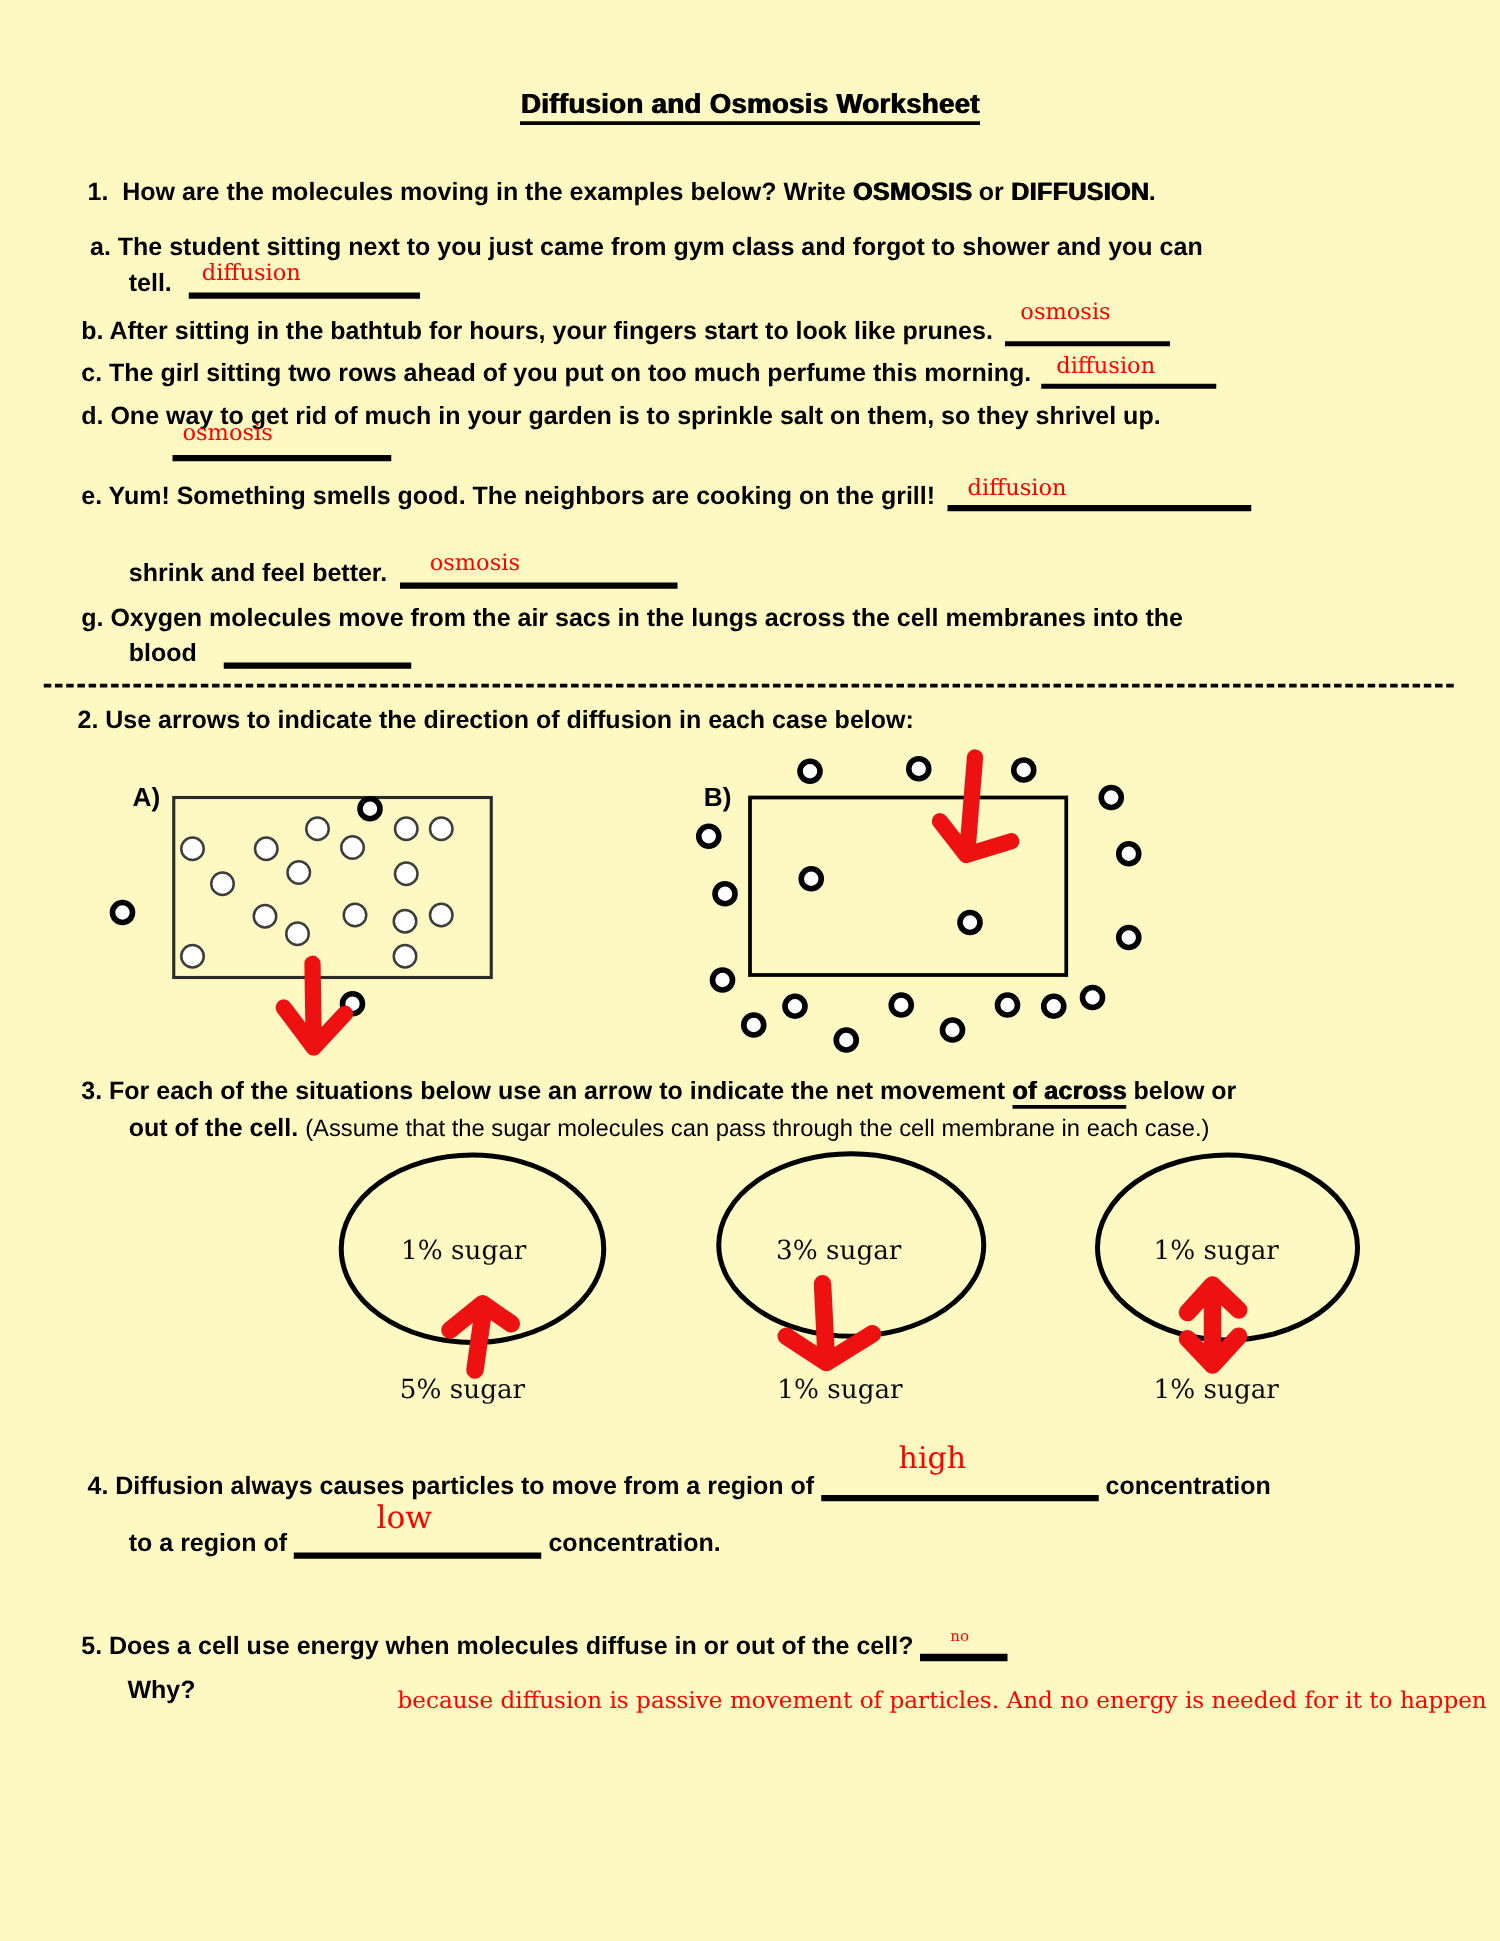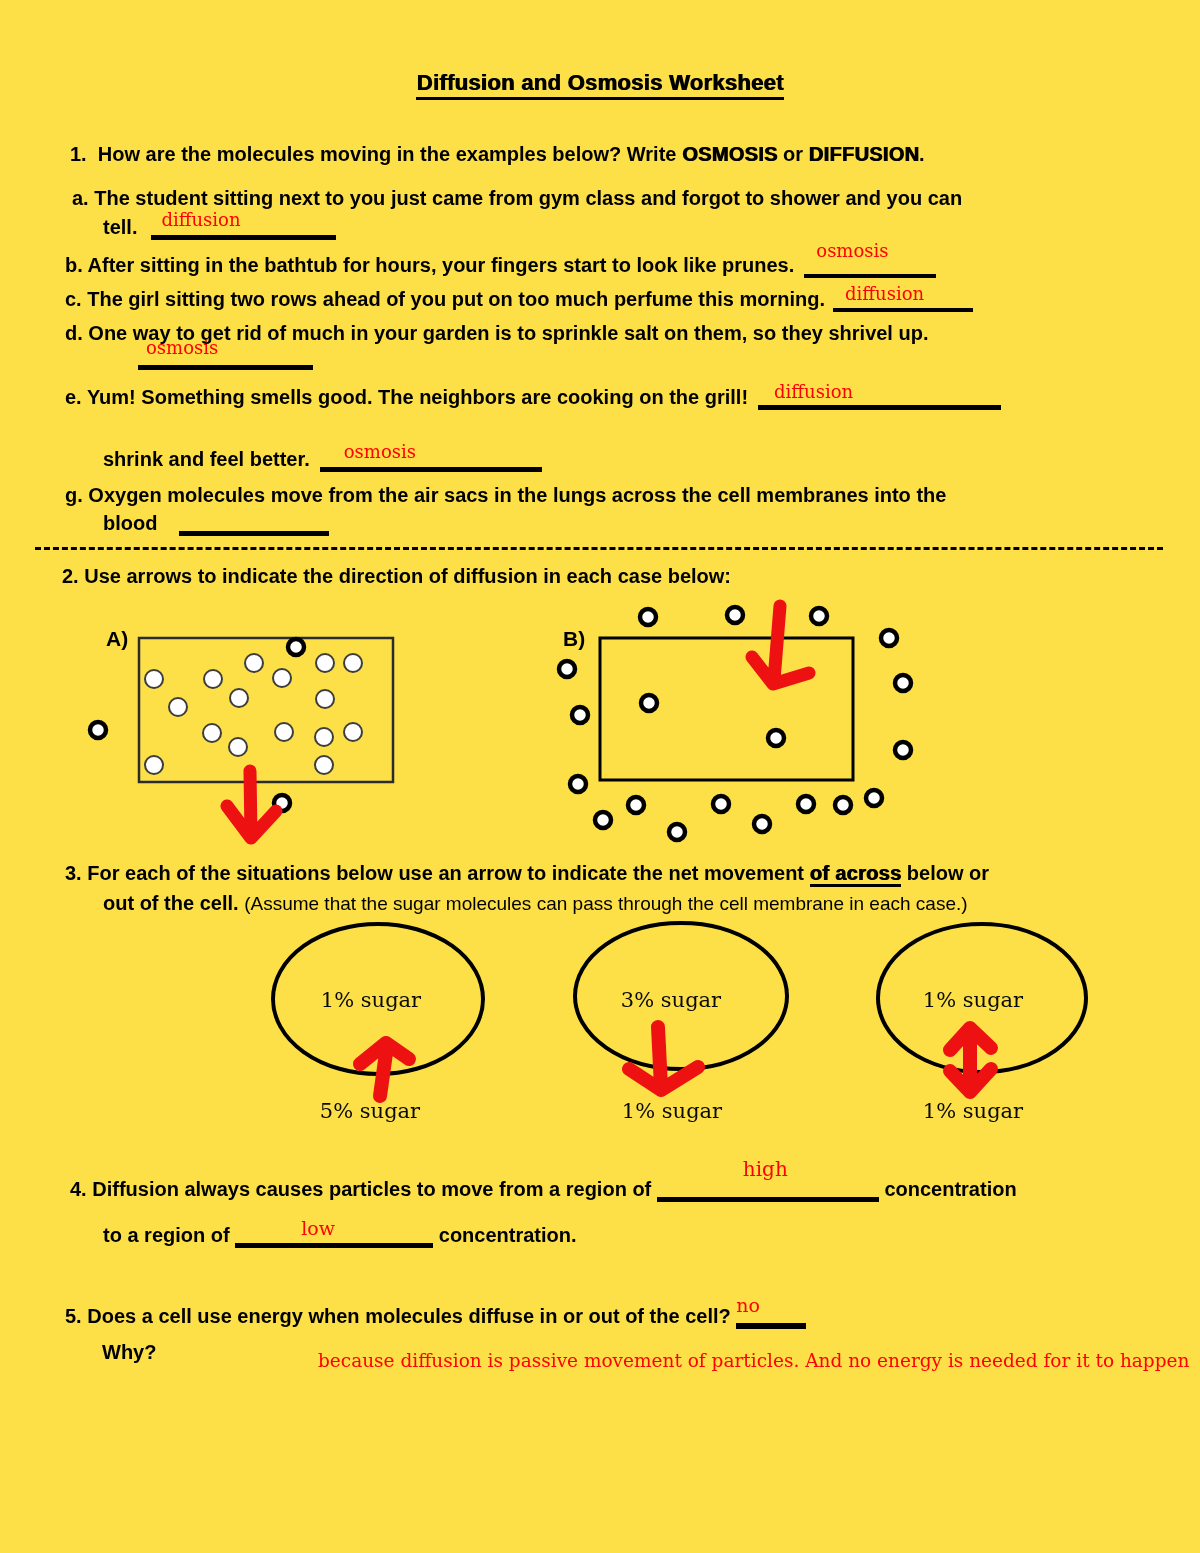--- a/index.html
+++ b/index.html
@@ -1,16 +1,16 @@
 <!DOCTYPE html>
 <html><head>
 <meta charset="utf-8">
 <style>
   html,body{margin:0;padding:0;background:#fff;}
-  #page{position:relative;width:1200px;height:1553px;background:#fde047;overflow:hidden;
+  #page{position:relative;width:1200px;height:1553px;background:#fef9c3;overflow:hidden;
         font-family:"Liberation Sans",sans-serif;color:#000;}
   .wline{position:absolute;font:700 20px/26px "Liberation Sans",sans-serif;color:#000;white-space:pre;}
   .xb{text-shadow:0.9px 0 currentColor;letter-spacing:.3px;}
   .ul-bold{border-bottom:3px solid #000;padding-bottom:0px;}
   #title{position:absolute;left:0;right:0;top:70px;text-align:center;}
   #title span{display:inline-block;font:700 22px "Liberation Sans",sans-serif;text-shadow:0.9px 0 #000;
               border-bottom:3px solid #000;padding-bottom:1px;letter-spacing:.3px;}
   .ublank{display:inline-block;position:relative;border-bottom:5px solid #000;height:20px;vertical-align:-6px;}
   .ublank.thin{border-bottom-width:4px;}
   .ans{position:absolute;font:400 18px "DejaVu Serif",serif;color:#ff0000;white-space:pre;}
@@ -65,24 +65,24 @@
   <div class="wline" style="left:65px;top:860px;"><span>3. For each of the situations below use an arrow to indicate the net movement </span><span class="xb ul-bold">of across</span><span> below or</span></div>
   <div class="wline" style="left:103px;top:890px;"><span>out of the cell. </span><span class="note">(Assume that the sugar molecules can pass through the cell membrane in each case.)</span></div>
 
   <div class="sugar" style="left:316px;top:988px;">1% sugar</div>
   <div class="sugar" style="left:315px;top:1099px;">5% sugar</div>
   <div class="sugar" style="left:616px;top:988px;">3% sugar</div>
   <div class="sugar" style="left:617px;top:1099px;">1% sugar</div>
   <div class="sugar" style="left:918px;top:988px;">1% sugar</div>
   <div class="sugar" style="left:918px;top:1099px;">1% sugar</div>
 
-  <div class="wline" style="left:70px;top:1176px;"><span>4. Diffusion always causes particles to move from a region of </span><span class="ublank" style="width:222px;"><span class="ans" style="bottom:16px;left:62px;font-size:20px;margin-left:24px;">high</span></span><span> concentration</span></div>
-  <div class="wline" style="left:103px;top:1222px;"><span>to a region of </span><span class="ublank" style="width:198px;"><span class="ans" style="bottom:4px;left:66px;font-size:19px;">low</span></span><span> concentration.</span></div>
+  <div class="wline" style="left:70px;top:1176px;"><span>4. Diffusion always causes particles to move from a region of </span><span class="ublank" style="width:222px;"><span class="ans" style="bottom:16px;left:62px;font-size:24px;">high</span></span><span> concentration</span></div>
+  <div class="wline" style="left:103px;top:1222px;"><span>to a region of </span><span class="ublank" style="width:198px;"><span class="ans" style="bottom:14px;left:66px;font-size:25px;">low</span></span><span> concentration.</span></div>
 
-  <div class="wline" style="left:65px;top:1303px;"><span>5. Does a cell use energy when molecules diffuse in or out of the cell? </span><span class="ublank" style="width:70px;border-bottom-width:6px;"><span class="ans" style="bottom:7px;left:0;font-size:19px;margin-top:22px;">no</span></span></div>
+  <div class="wline" style="left:65px;top:1303px;"><span>5. Does a cell use energy when molecules diffuse in or out of the cell? </span><span class="ublank" style="width:70px;border-bottom-width:6px;"><span class="ans" style="bottom:7px;left:24px;font-size:12px;margin-top:22px;">no</span></span></div>
   <div class="wline" style="left:102px;top:1339px;">Why?</div>
   <div class="why-ans" style="left:318px;top:1350px;">because diffusion is passive movement of particles. And no energy is needed for it to happen</div>
 
   <svg id="overlay" viewBox="0 0 1200 1553" xmlns="http://www.w3.org/2000/svg">
 
     <rect class="boxA" x="139" y="638" width="254" height="144"></rect>
     <rect class="boxB" x="600" y="638" width="253" height="142"></rect>
 
     <g id="molA-in">
         <circle cx="154" cy="679" r="9" class="mol-thin"></circle>

